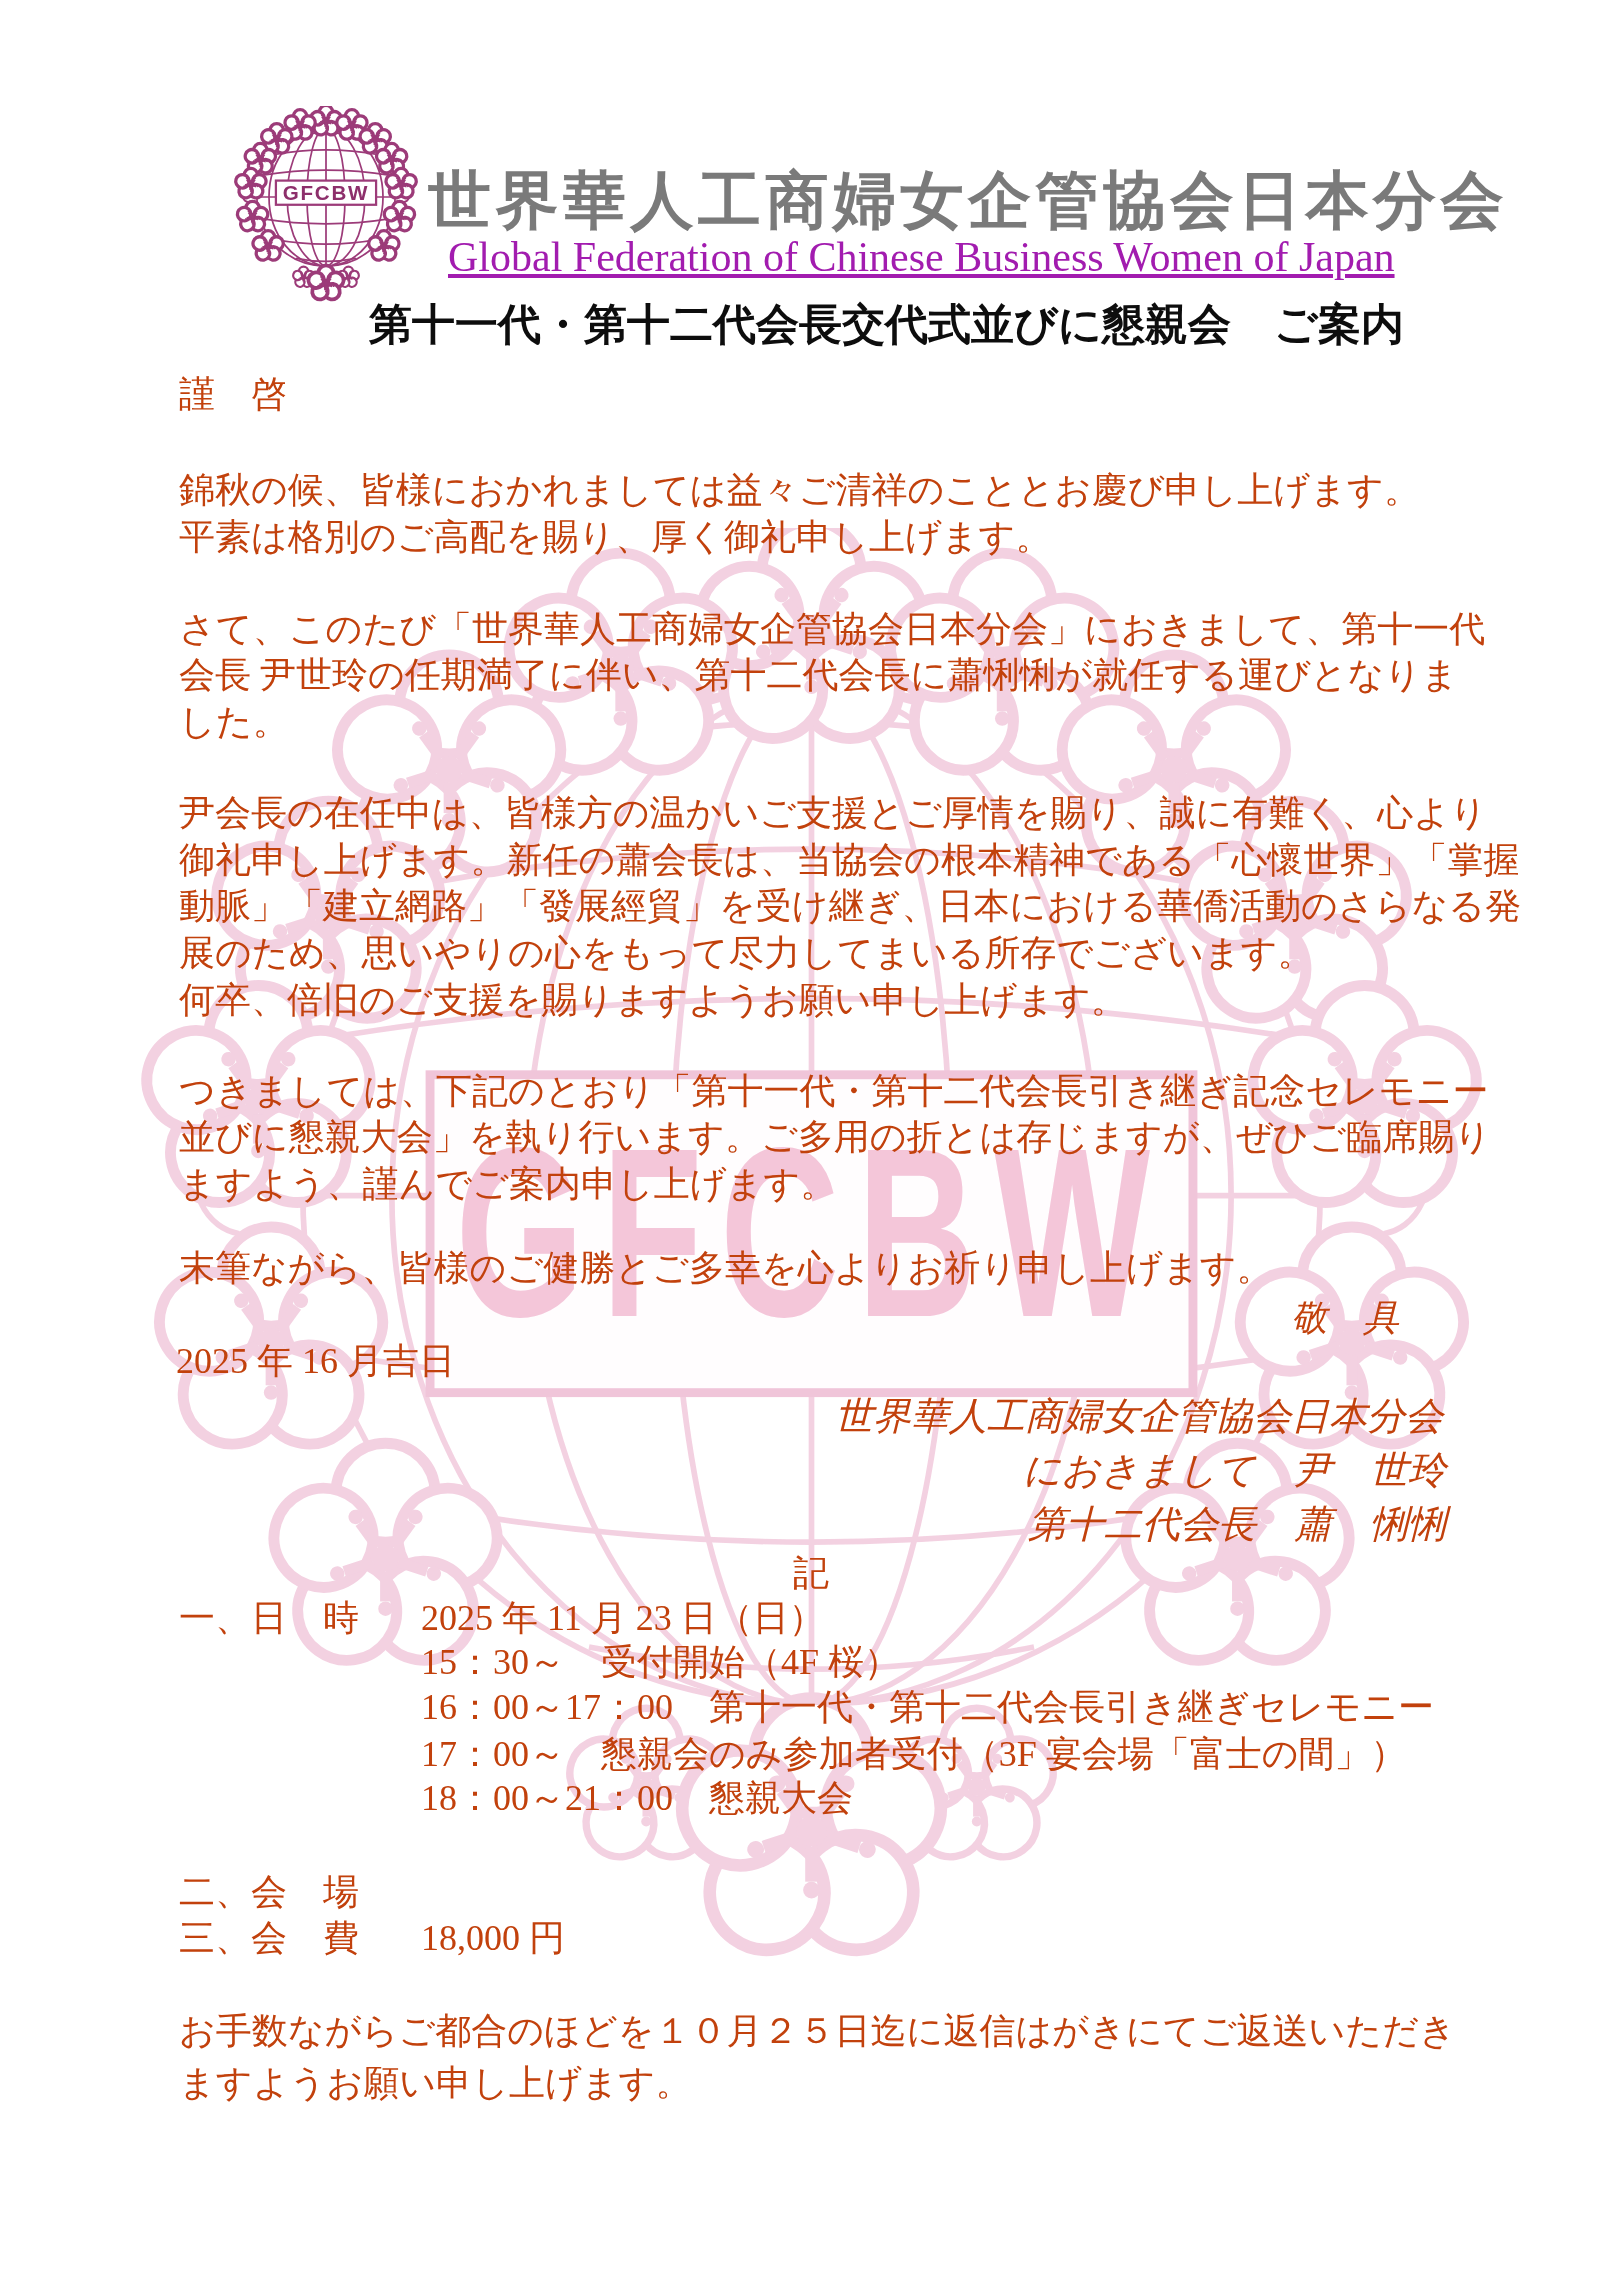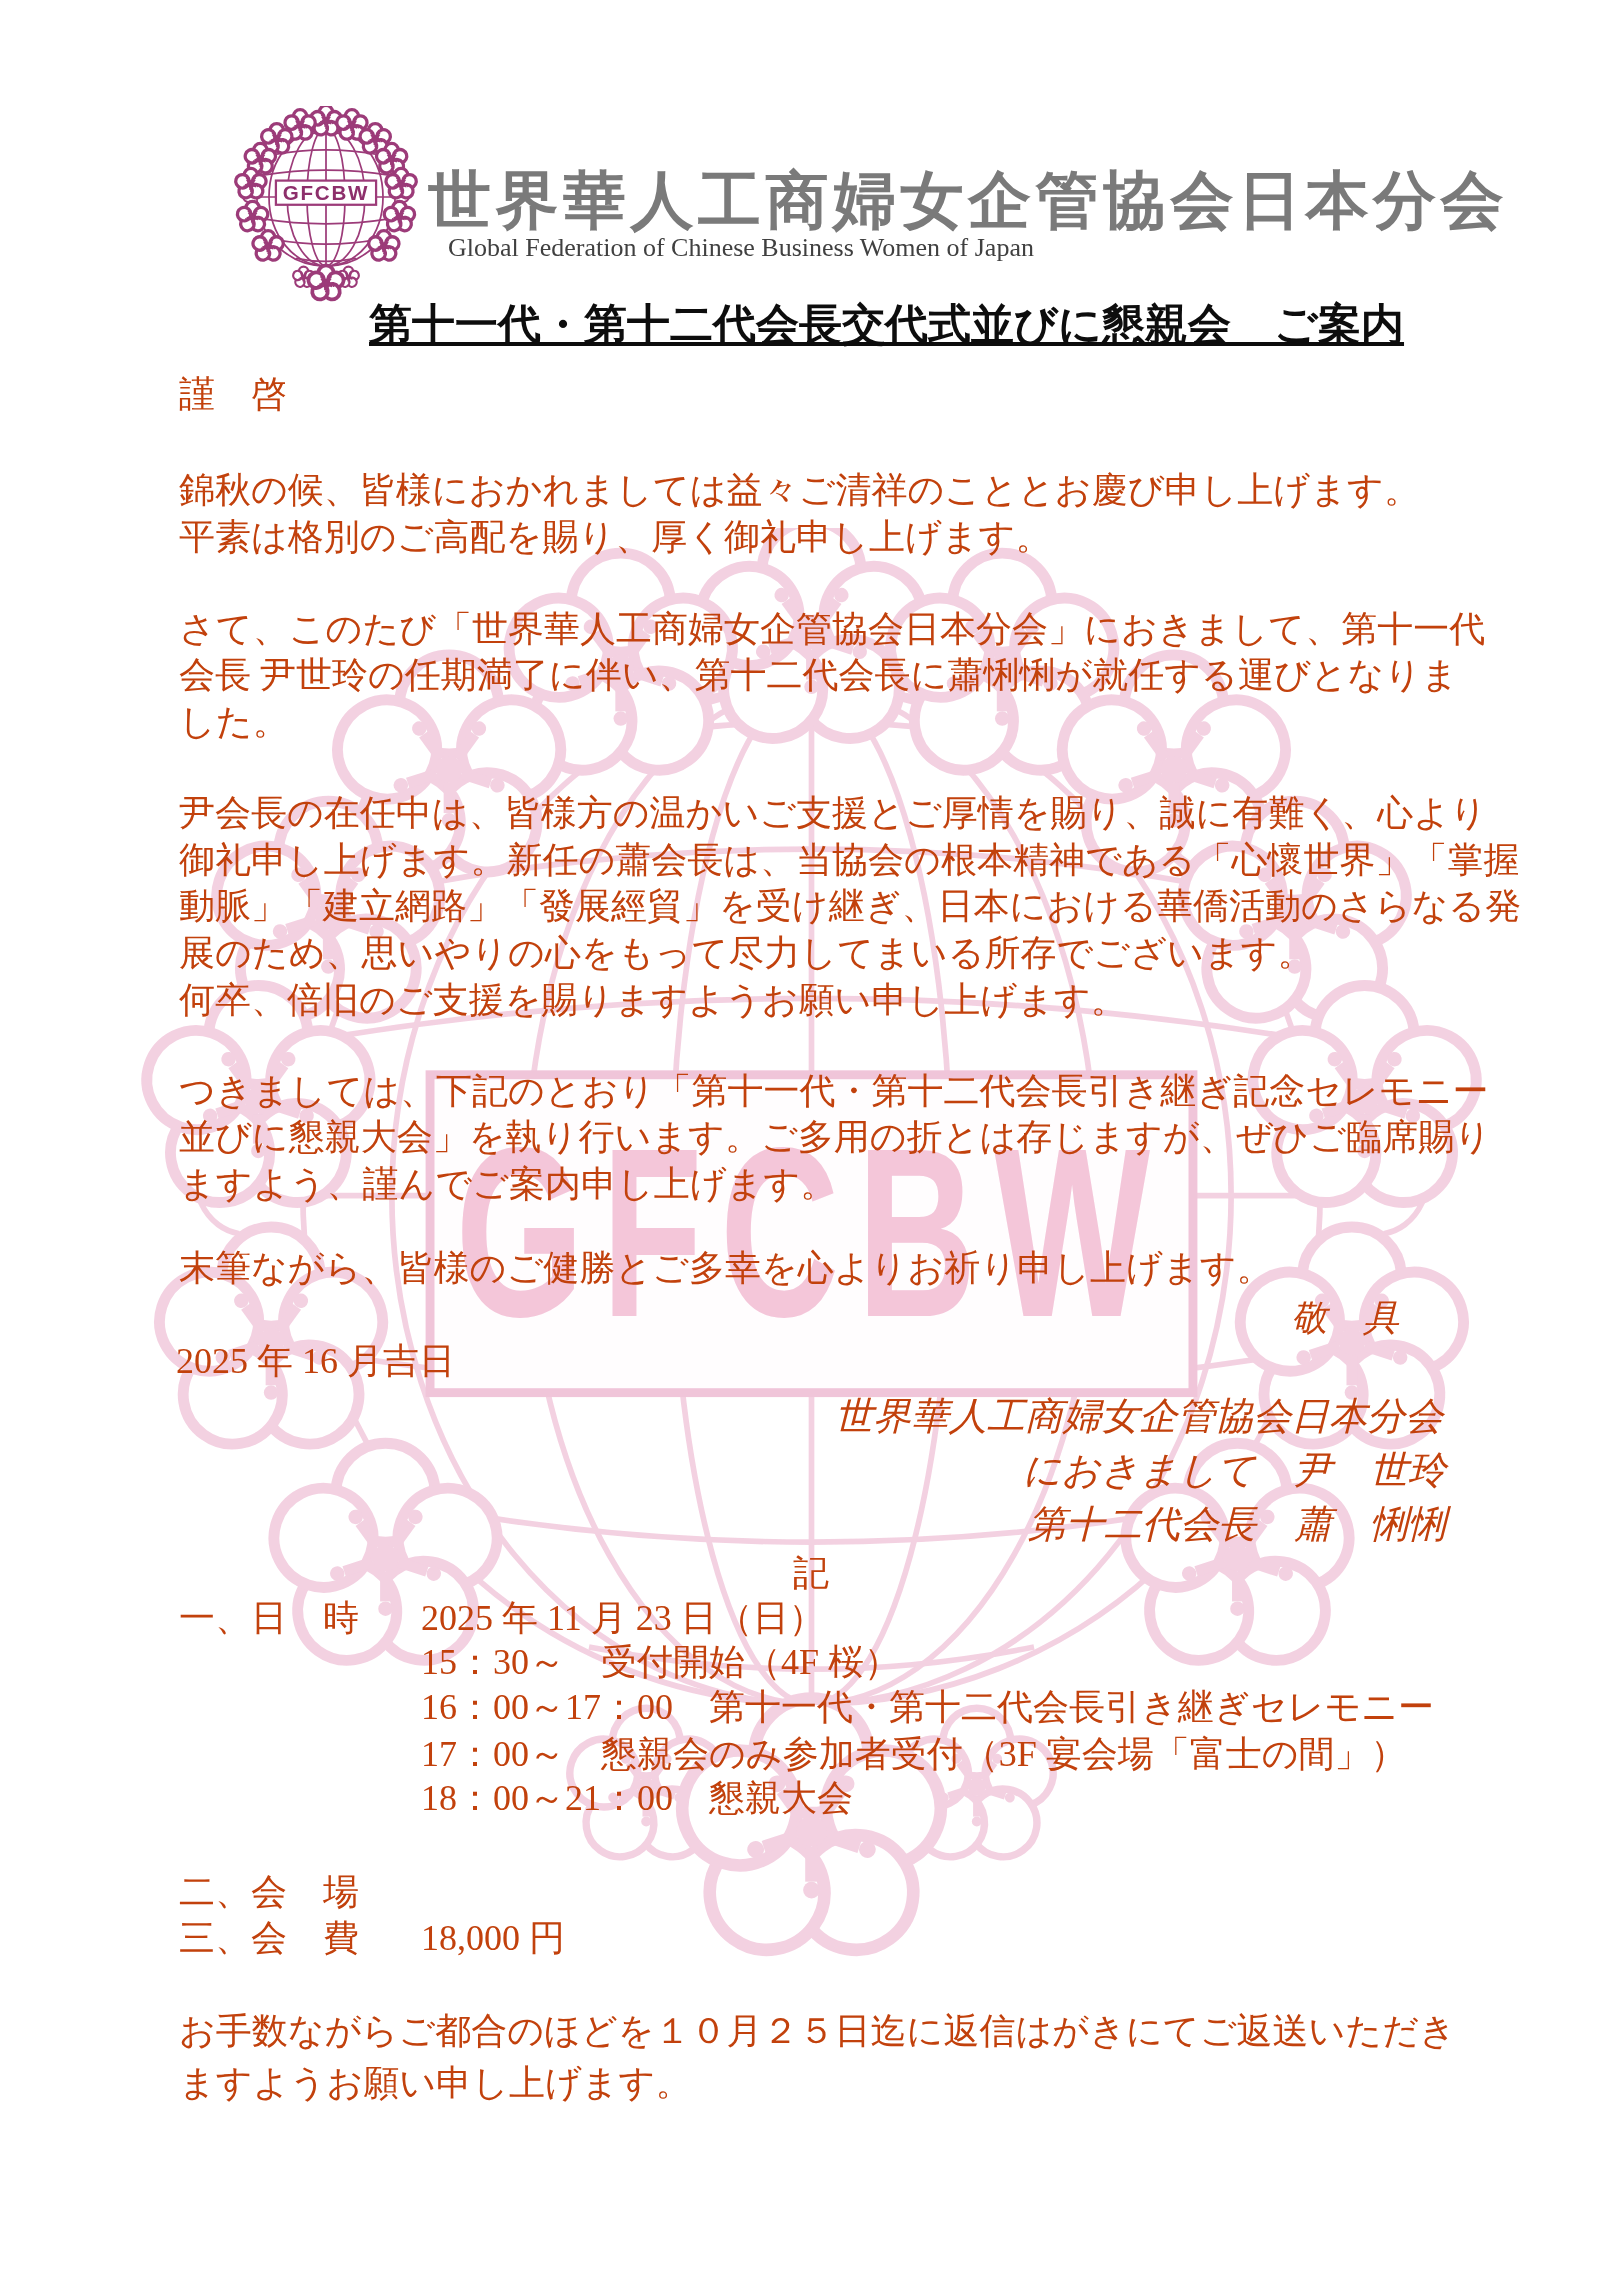--- a/index.html
+++ b/index.html
@@ -37,25 +37,25 @@
     font-weight:bold;font-size:24px;letter-spacing:2px;
   }
   
   .org-jp{
     position:absolute;left:428px;top:158px;
     font-size:63px;font-weight:600;color:#7a7a7a;
     letter-spacing:4.5px;white-space:pre;
   }
   .org-en{
     position:absolute;left:448px;top:233px;
-    font-size:26px;color:#404040;white-space:pre;
+    font-size:42px;color:#a21caf;white-space:pre;text-decoration:underline;
   }
   .doc-title{
     position:absolute;left:369px;top:296px;
-    font-size:43px;font-weight:bold;color:#0d0d0d;white-space:pre;text-decoration:underline;
+    font-size:43px;font-weight:bold;color:#0d0d0d;white-space:pre;
   }
   
   .ln{
     position:absolute;left:179px;
     font-size:36px;color:#c2410c;
     line-height:1;white-space:pre;
   }
   .rt{left:auto;font-style:italic;}
   .ctr{left:0;width:100%;text-align:center;}
   .ind{left:421px;}

